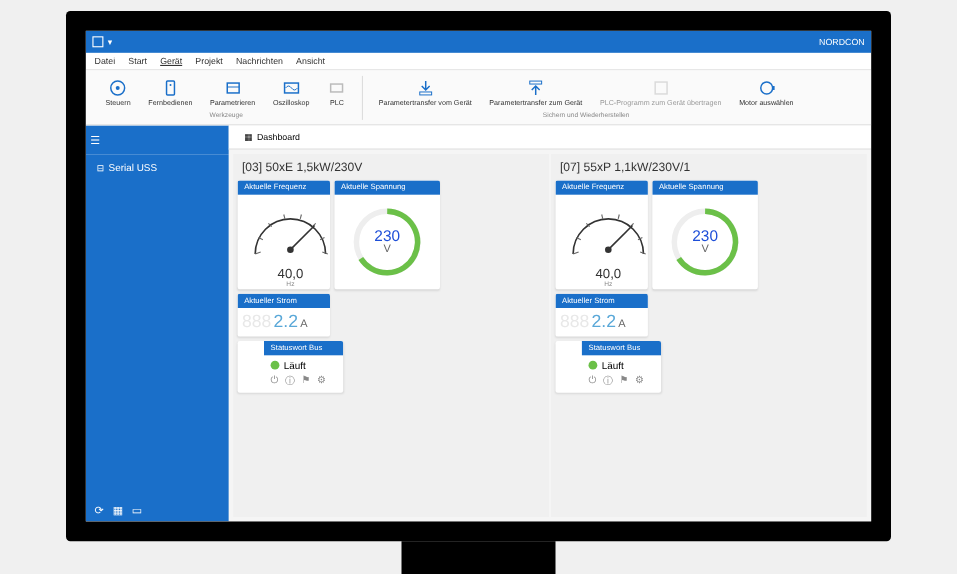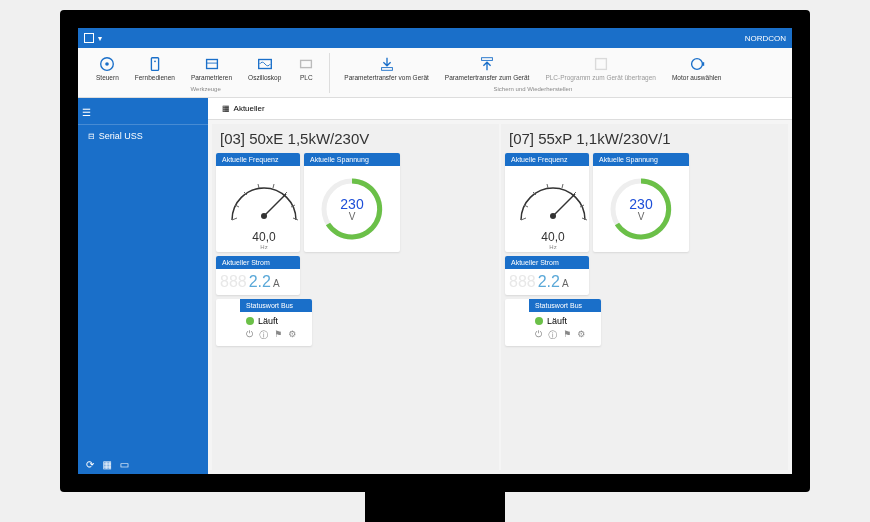--- a/index.html
+++ b/index.html
@@ -32,21 +32,21 @@
     .sidebar-menu-icon { font-size: 10px; }
     .sidebar-item { padding: 6px 10px; font-size: 9px; cursor: pointer; display: flex; align-items: center; gap: 4px; }
     .sidebar-item::before { content: '⊟'; font-size: 8px; }
     .sidebar-bottom { margin-top: auto; padding: 4px 8px; display: flex; gap: 8px; font-size: 10px; }
 
     .content { flex: 1; background: #f5f5f5; display: flex; flex-direction: column; }
     .tabbar { height: 22px; display: flex; align-items: center; padding: 0 6px; background: #fff; border-bottom: 1px solid #ddd; font-size: 8px; }
     .tab { padding: 4px 8px; display: flex; align-items: center; gap: 4px; }
     .dashboard { flex: 1; display: flex; gap: 2px; padding: 4px; overflow: hidden; }
     .device-panel { flex: 1; background: #f0f0f0; padding: 4px; display: flex; flex-direction: column; gap: 4px; }
-    .device-title { font-size: 15px; color: #333; padding: 2px 4px; }
+    .device-title { font-size: 11px; color: #333; padding: 2px 4px; }
     .row { display: flex; gap: 4px; }
 
     .widget { background: white; border-radius: 2px; overflow: hidden; box-shadow: 0 1px 2px rgba(0,0,0,0.1); }
     .widget-header { background: #1a6fc9; color: white; font-size: 7px; padding: 3px 6px; }
     .widget-body { padding: 4px; }
 
     .gauge-widget { width: 84px; }
     .gauge { position: relative; width: 88px; height: 65px; }
     .gauge svg { width: 88px; height: 60px; }
     .gauge-value { text-align: center; font-size: 12px; color: #333; margin-top: -4px; }
@@ -82,20 +82,28 @@
     <div class="screen">
 
       <div class="titlebar">
         <div class="titlebar-left">
           <span class="titlebar-icon"></span>
           <span>▾</span>
         </div>
         <span>NORDCON</span>
       </div>
 
+      <div class="menubar">
+        <span>Datei</span>
+        <span>Start</span>
+        <span class="active">Gerät</span>
+        <span>Projekt</span>
+        <span>Nachrichten</span>
+        <span>Ansicht</span>
+      </div>
 
       <div class="ribbon">
         <div class="ribbon-group">
           <div class="ribbon-tools">
             <div class="ribbon-btn">
               <svg viewBox="0 0 20 20">
                   <circle cx="10" cy="10" r="7" fill="none" stroke="#1a6fc9" stroke-width="1.5"></circle>
                   <circle cx="10" cy="10" r="2" fill="#1a6fc9"></circle>
                 </svg>
               <span class="ribbon-btn-label">Steuern</span>
@@ -177,21 +185,21 @@
             <span>⟳</span>
             <span>▦</span>
             <span>▭</span>
           </div>
         </div>
 
         <div class="content">
           <div class="tabbar">
             <div class="tab">
               <span>▦</span>
-              <span>Aktueller</span>
+              <span>Dashboard</span>
             </div>
           </div>
 
           <div class="dashboard">
 
             <div class="device-panel">
               <div class="device-title">[03] 50xE 1,5kW/230V</div>
               <div class="row">
                 <div class="widget gauge-widget">
                   <div class="widget-header">Aktuelle Frequenz</div>

